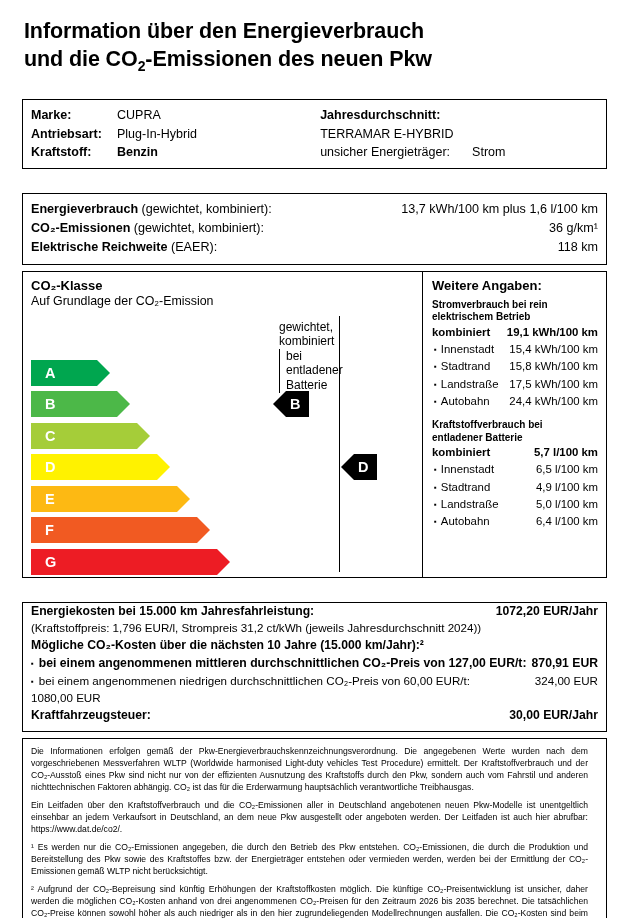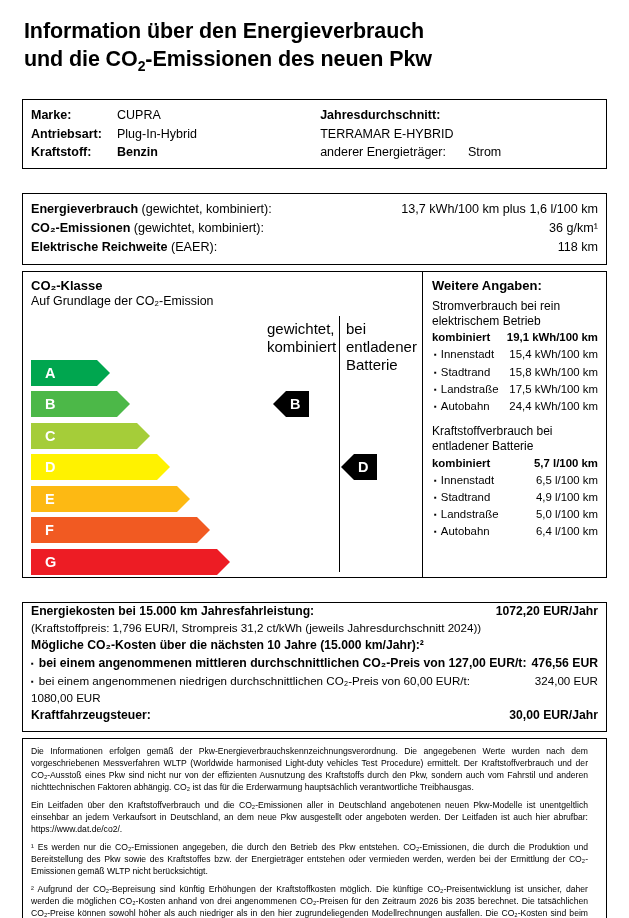--- a/index.html
+++ b/index.html
@@ -74,25 +74,26 @@
   }
   .mid-right {
     flex: 1;
     padding: 6px 8px 4px 9px;
   }
   .klass-title { font-size: 13px; font-weight: bold; }
   .klass-sub { font-size: 12.4px; margin-top: 1px; }
 
   .colheads {
     position: absolute;
-    left: 244px; top: 48px;
+    left: 256px; top: 48px;
     width: 150px;
     display: flex;
-    font-size: 15px;
+    font-size: 12px;
     line-height: 1.22;
+    flex-direction: column;
   }
   .colheads .ch1 { width: 72px; padding-right:4px;}
   .colheads .ch2 { width: 78px; border-left: 1px solid #000; padding-left: 6px; }
   .vrule {
     position:absolute;
     left: 316px; top: 44px;
     width: 0; height: 256px;
     border-left: 1px solid #000;
   }
 
@@ -133,21 +134,21 @@
   }
   .marker .mbody {
     background: #000; color:#fff;
     font-weight: bold; font-size: 14.5px;
     height: 26px; display:flex; align-items:center; justify-content:center;
     padding: 0 9px 0 4px;
   }
 
   
   .wa-title { font-size: 13px; font-weight: bold; margin-bottom: 6px; }
-  .sec-title { font-size: 12px; font-weight: normal; line-height: 1.28; }
+  .sec-title { font-size: 10px; font-weight: bold; line-height: 1.28; }
   .dline {
     display:flex; justify-content: space-between;
     font-size: 11.4px; line-height: 1.50;
   }
   .dline.bold { font-weight: bold; }
   .dline .dlab { padding-left: 0; }
   .dline .dlab.ind::before {
     content: "▪";
     font-size: 8px;
     vertical-align: middle;
@@ -209,21 +210,21 @@
         </div>
         <div class="vline">
           <span class="vlabel w1">Kraftstoff:</span>
           <span class="vval b">Benzin</span>
         </div>
       </div>
       <div class="vcol-right">
         <div class="rline rlabel">Jahresdurchschnitt:</div>
         <div class="rline">TERRAMAR E-HYBRID</div>
         <div class="rline">
-          <span>anderer Energieträger:</span><span class="sp"></span><span>Strom</span>
+          <span>unsicher Energieträger:</span><span class="sp"></span><span>Strom</span>
         </div>
       </div>
     </div>
   </div>
 
   <div class="box cbox">
     <div class="cline">
       <span class="lab"><span class="b">Energieverbrauch</span><span> (gewichtet, kombiniert):</span></span>
       <span class="val">13,7 kWh/100 km plus 1,6 l/100 km</span>
     </div>
@@ -361,21 +362,21 @@
     </div>
     <div class="costline">
       <span>(Kraftstoffpreis: 1,796 EUR/l, Strompreis 31,2 ct/kWh (jeweils Jahresdurchschnitt 2024))</span>
     </div>
     <div class="costline b2">
       <span>Mögliche CO₂-Kosten über die nächsten 10 Jahre (15.000 km/Jahr):²</span>
     </div>
     <div id="costrows">
         <div class="costline b2">
           <span class="bullet">bei einem angenommenen mittleren durchschnittlichen CO₂-Preis von 127,00 EUR/t:</span>
-          <span>476,56 EUR</span>
+          <span>870,91 EUR</span>
         </div>
         <div class="costline">
           <span class="bullet">bei einem angenommenen niedrigen durchschnittlichen CO₂-Preis von 60,00 EUR/t:</span>
           <span>324,00 EUR</span>
         </div>
         <div class="costline">
           <span>1080,00 EUR</span>
         </div>
       </div>
     <div class="costline b2">

